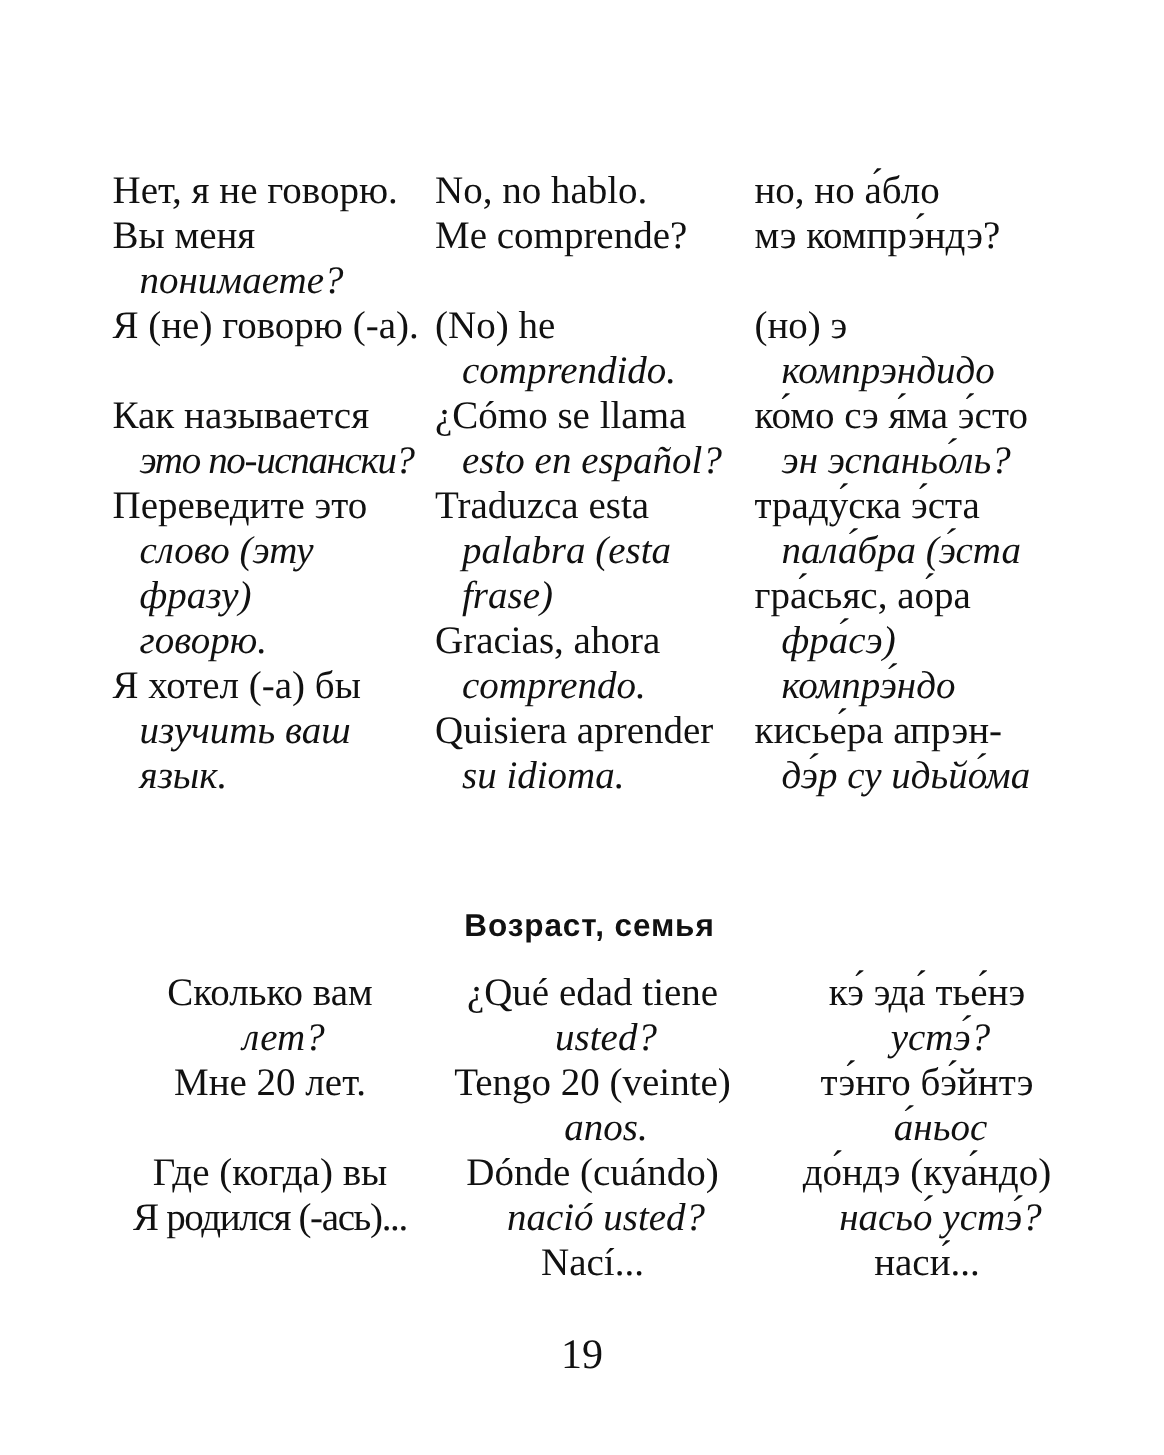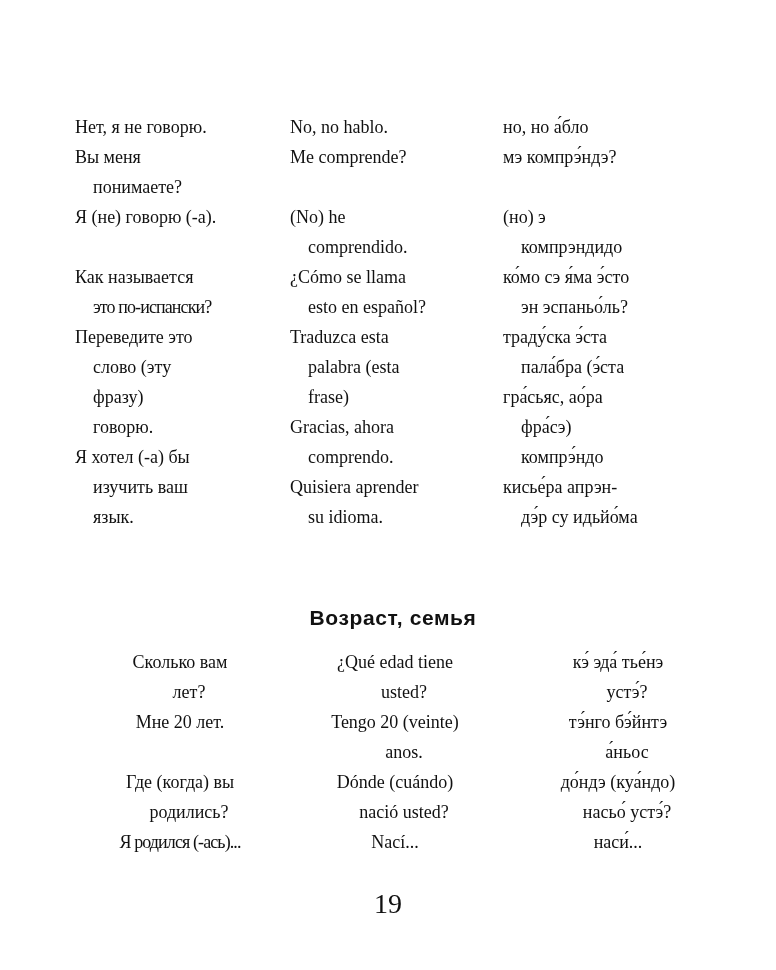--- a/index.html
+++ b/index.html
@@ -1,25 +1,25 @@
 <!DOCTYPE html>
 <html><head>
 <meta charset="utf-8">
 <style>
   html, body { margin:0; padding:0; background:#ffffff; }
   body { width:776px; height:970px; position:relative; overflow:hidden;
          font-family:"Liberation Serif", "DejaVu Serif", serif; color:#111; }
-  .col { position:absolute; font-size:18px; line-height:30px; }
+  .col { position:absolute; font-size:26px; line-height:30px; }
   .col-ru { left:75px; width:210px; }
   .col-es { left:290px; width:210px; }
   .col-tr { left:503px; width:230px; }
   .section1 { top:112px; }
   .section2 { top:647px;text-align:center; }
   .line { height:30px; white-space:nowrap; }
-  .indent { padding-left:18px; }
+  .indent { padding-left:18px;font-style:italic; }
   .cond { letter-spacing:-0.9px; }
   .heading { position:absolute; top:606px; left:0; width:776px; text-align:center;
              font-family:"Liberation Sans", "DejaVu Sans", sans-serif; font-weight:bold;
              font-size:21px; letter-spacing:0.6px; margin-left:5px; }
   .pagenum { position:absolute; top:888px; left:0; width:776px; text-align:center;
              font-size:28px; }
 </style>
 </head>
 <body>
 
@@ -74,21 +74,20 @@
     </div>
 
   <div class="heading">Возраст, семья</div>
 
   <div class="col col-ru section2">
       <div class="line">Сколько вам</div>
       <div class="line indent">лет?</div>
       <div class="line">Мне 20 лет.</div>
       <div class="line"></div>
       <div class="line">Где (когда) вы</div>
-      <div class="line indent">родились?</div>
       <div class="line cond">Я родился (-ась)...</div>
     </div>
   <div class="col col-es section2">
       <div class="line">¿Qué edad tiene</div>
       <div class="line indent">usted?</div>
       <div class="line">Tengo 20 (veinte)</div>
       <div class="line indent">anos.</div>
       <div class="line">Dónde (cuándo)</div>
       <div class="line indent">nació usted?</div>
       <div class="line">Nací...</div>

